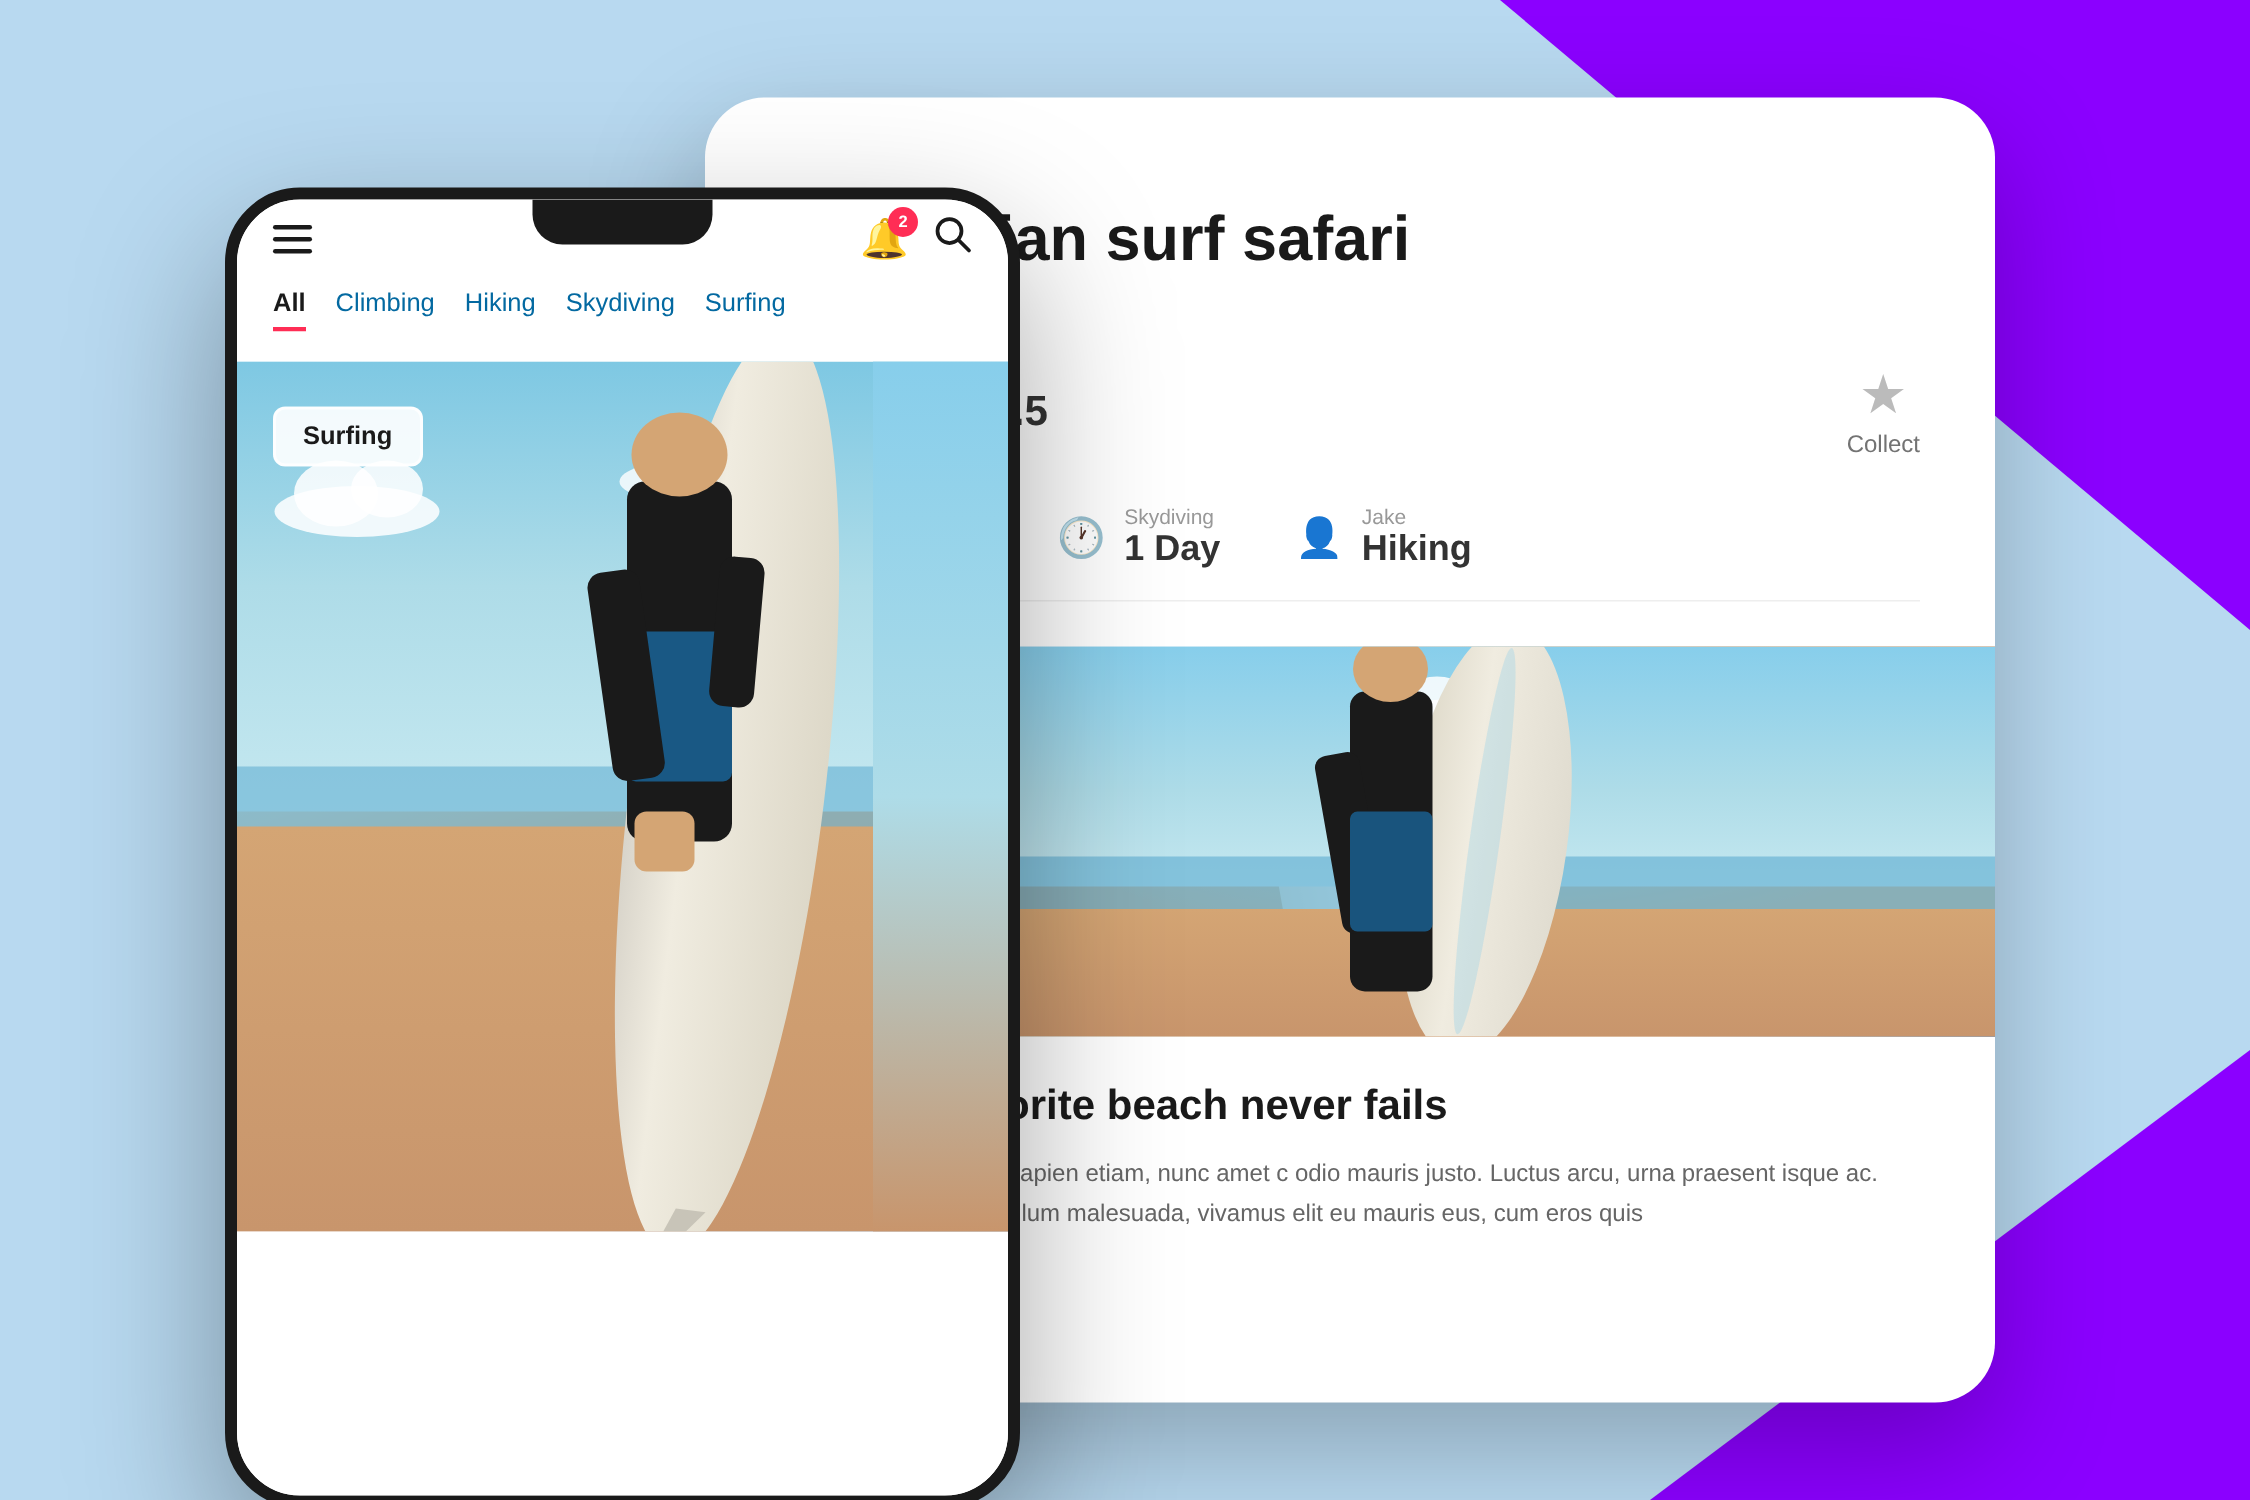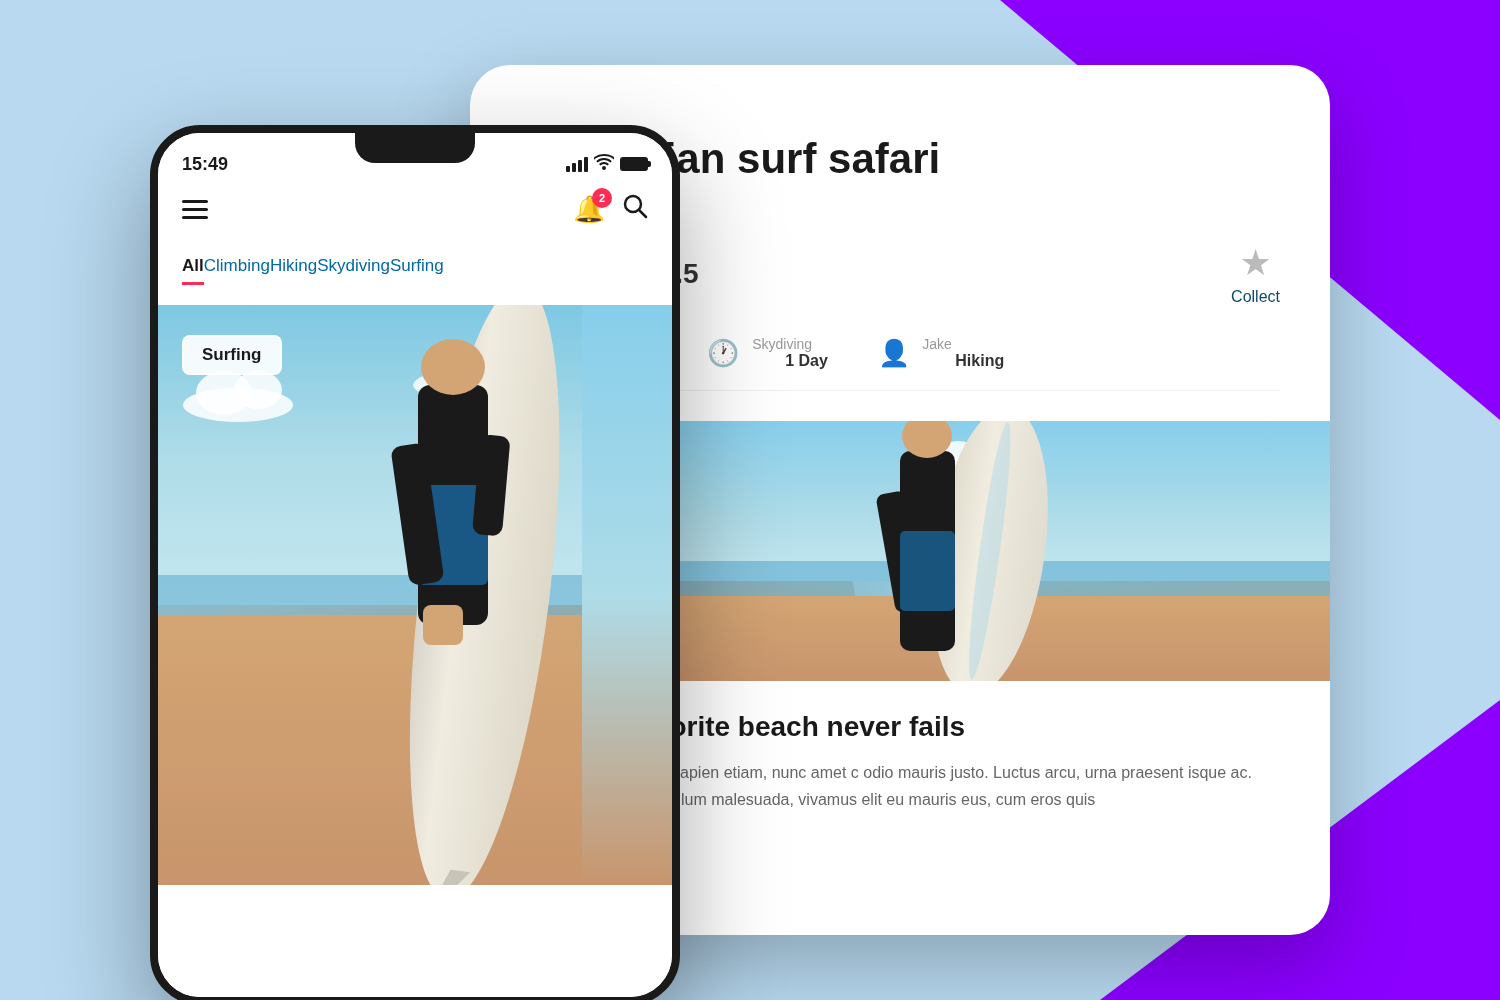--- a/index.html
+++ b/index.html
@@ -119,21 +119,21 @@
       cursor: pointer;
     }
 
     .collect-star {
       font-size: 36px;
       color: #bbb;
     }
 
     .collect-label {
       font-size: 16px;
-      color: #0c4a6e;
+      color: #737373;
     }
 
     .detail-stats-row {
       display: flex;
       align-items: center;
       gap: 50px;
       margin-bottom: 30px;
       padding-bottom: 20px;
       border-bottom: 1px solid #eee;
     }
@@ -153,24 +153,23 @@
       display: flex;
       flex-direction: column;
     }
 
     .stat-label {
       font-size: 14px;
       color: #999;
     }
 
     .stat-value {
-      font-size: 16px;
+      font-size: 24px;
       font-weight: 700;
       color: #333;
-      margin-left: 33px;
     }
 
     
     .surf-image-back {
       width: 100%;
       height: 260px;
       background: linear-gradient(135deg, #87ceeb 0%, #b8e0f0 30%, #d4a574 60%, #c8956c 80%, #1e3a5f 100%);
       position: relative;
       overflow: hidden;
       margin-bottom: 30px;
@@ -373,24 +372,24 @@
 
     .search-icon {
       font-size: 26px;
       color: #1a1a1a;
       cursor: pointer;
     }
 
     
     .category-tabs {
       display: flex;
+      gap: 20px;
       padding: 0 24px;
       margin-bottom: 20px;
       overflow-x: auto;
-      margin-top: 14px;
     }
 
     .tab-item {
       font-size: 17px;
       color: #0369a1;
       cursor: pointer;
       padding-bottom: 6px;
       white-space: nowrap;
     }
 
@@ -552,37 +551,20 @@
     <div style="padding: 0 50px;">
       <div class="detail-subtitle">y at our favorite beach never fails</div>
       <div class="detail-text">lpsum dolor sit amet, sapien etiam, nunc amet c odio mauris justo. Luctus arcu, urna praesent isque ac. Arcu es massa vestibulum malesuada, vivamus elit eu mauris eus, cum eros quis</div>
     </div>
   </div>
 
   <div class="phone-front">
     <div class="phone-notch"></div>
     <div class="phone-screen">
 
-      <div class="status-bar">
-        <span class="status-time">15:49</span>
-        <div class="status-icons">
-          <div class="signal-bars">
-            <div class="signal-bar" style="height:6px;"></div>
-            <div class="signal-bar" style="height:9px;"></div>
-            <div class="signal-bar" style="height:12px;"></div>
-            <div class="signal-bar" style="height:15px;"></div>
-          </div>
-          <span class="wifi-icon">
-            <svg width="20" height="16" viewBox="0 0 20 16">
-              <path d="M10 12a2 2 0 1 1 0 4 2 2 0 0 1 0-4zm0-4a7 7 0 0 1 5 2.1l-1.4 1.4A5 5 0 0 0 10 10a5 5 0 0 0-3.6 1.5L5 10.1A7 7 0 0 1 10 8zm0-4a11 11 0 0 1 7.8 3.2L16.4 8.6A9 9 0 0 0 10 6a9 9 0 0 0-6.4 2.6L2.2 7.2A11 11 0 0 1 10 4zm0-4C14.8 0 19.2 1.9 22.4 5l-1.4 1.4A15 15 0 0 0 10 2a15 15 0 0 0-11 4.6L-2.4 5.1A18.9 18.9 0 0 1 10 0z" fill="#1a1a1a"></path>
-            </svg>
-          </span>
-          <div class="battery-icon"></div>
-        </div>
-      </div>
 
       <div class="app-header">
         <div class="menu-icon">
           <div class="menu-line"></div>
           <div class="menu-line"></div>
           <div class="menu-line"></div>
         </div>
         <div class="header-right">
           <div class="bell-wrapper">
             <span class="bell-icon">🔔</span>

